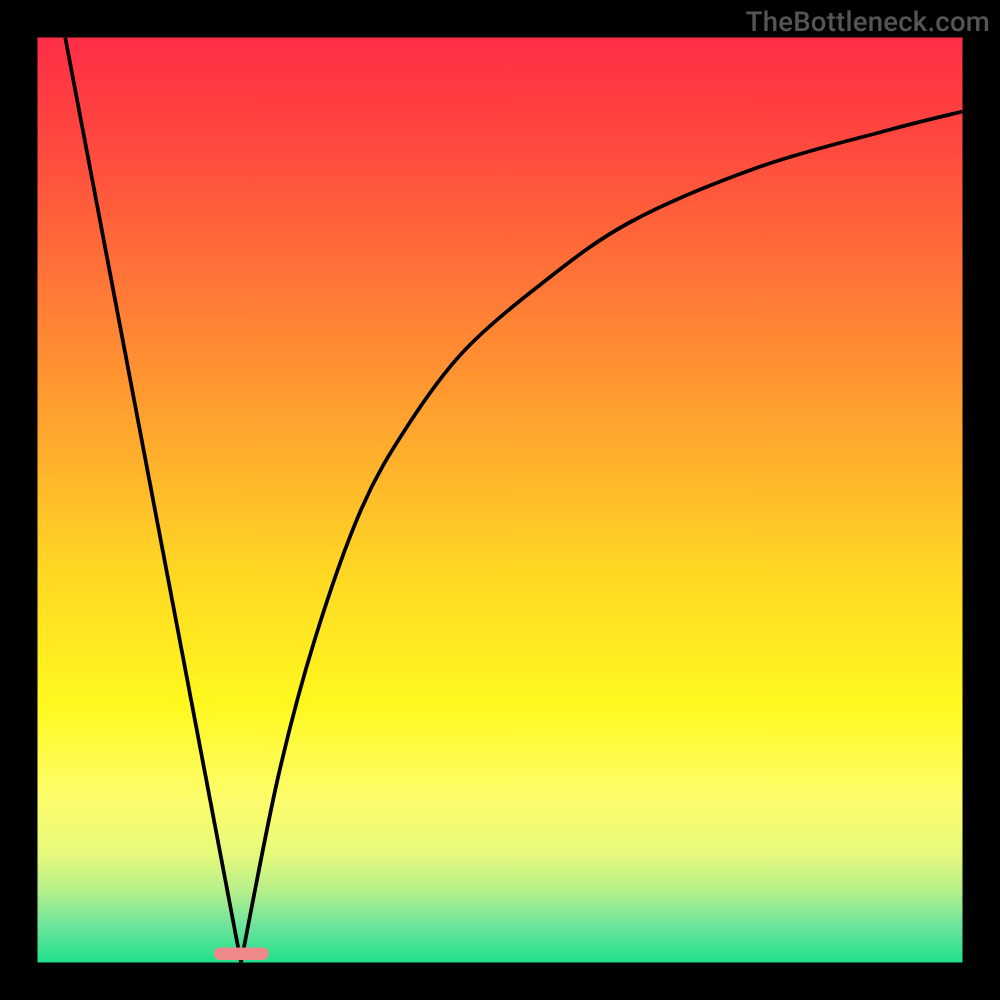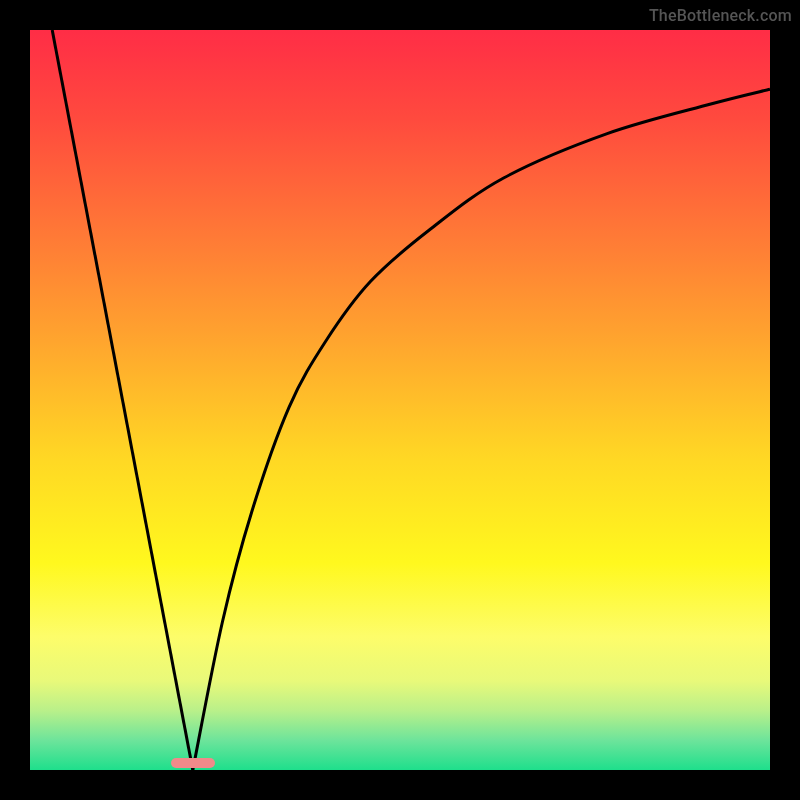--- a/index.html
+++ b/index.html
@@ -29,21 +29,21 @@
       #b9f08a 92%,
       #6de49b 96%,
       #1edf8c 100%
     );
   }
   .watermark {
     position: absolute;
     top: 6px;
     right: 8px;
     color: #555;
-    font-size: 16px;
+    font-size: 22px;
     font-weight: 500;
     letter-spacing: 0.2px;
     user-select: none;
   }
   svg.curves {
     position: absolute;
     left: 0;
     top: 0;
     width: 740px;
     height: 740px;

